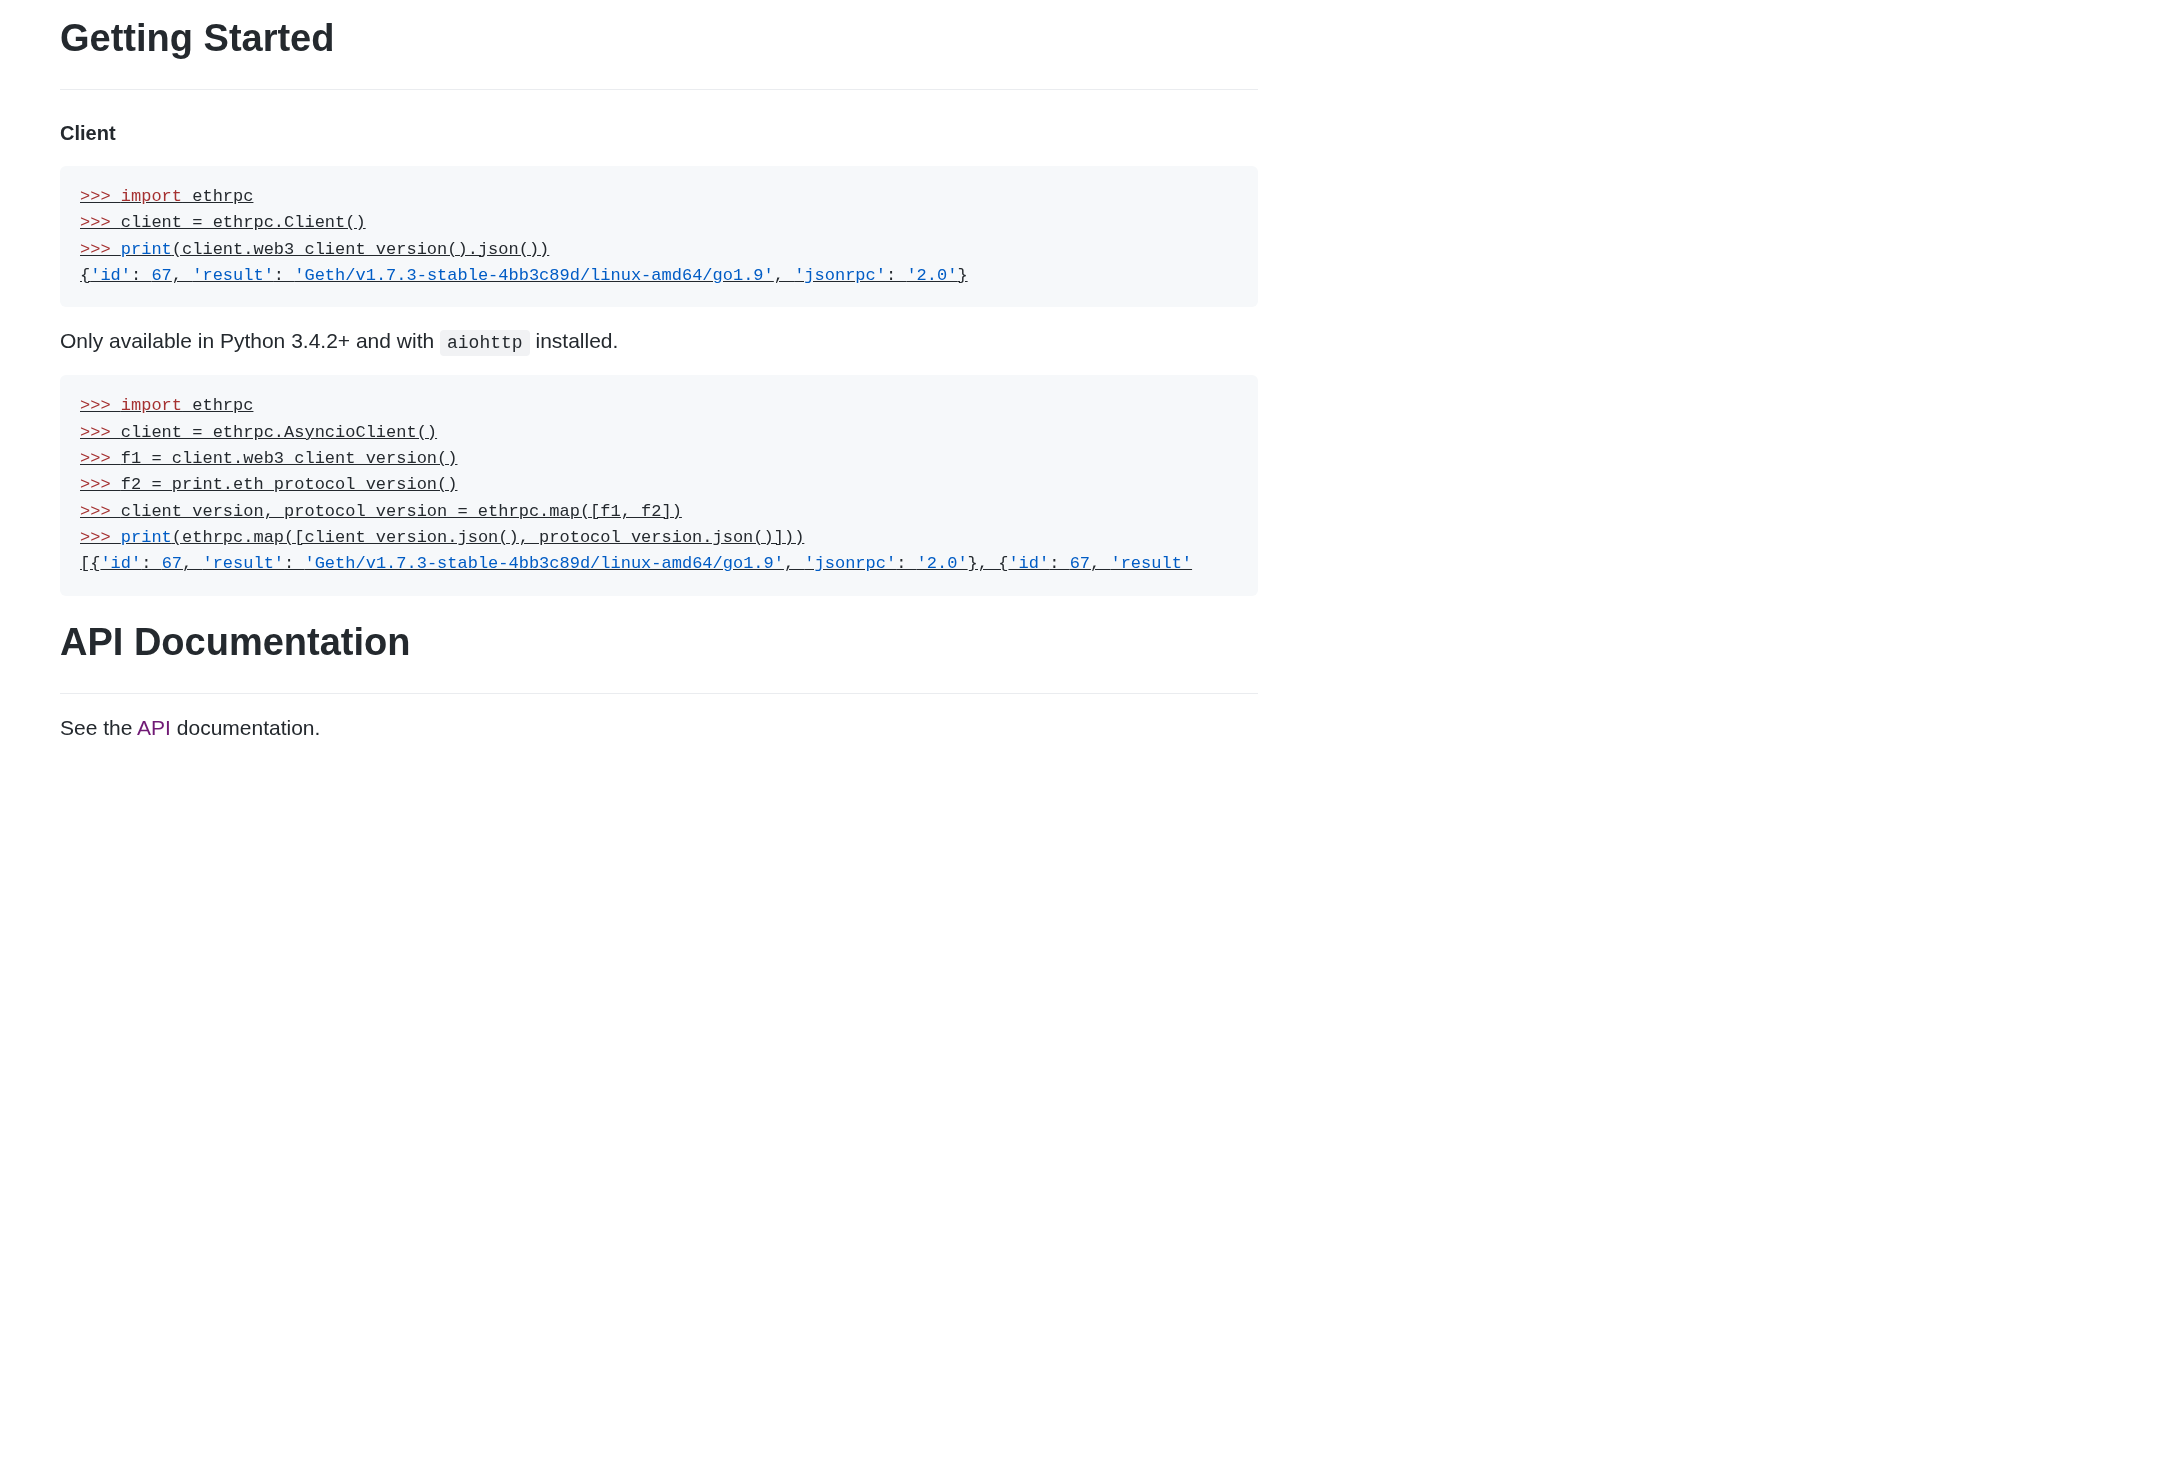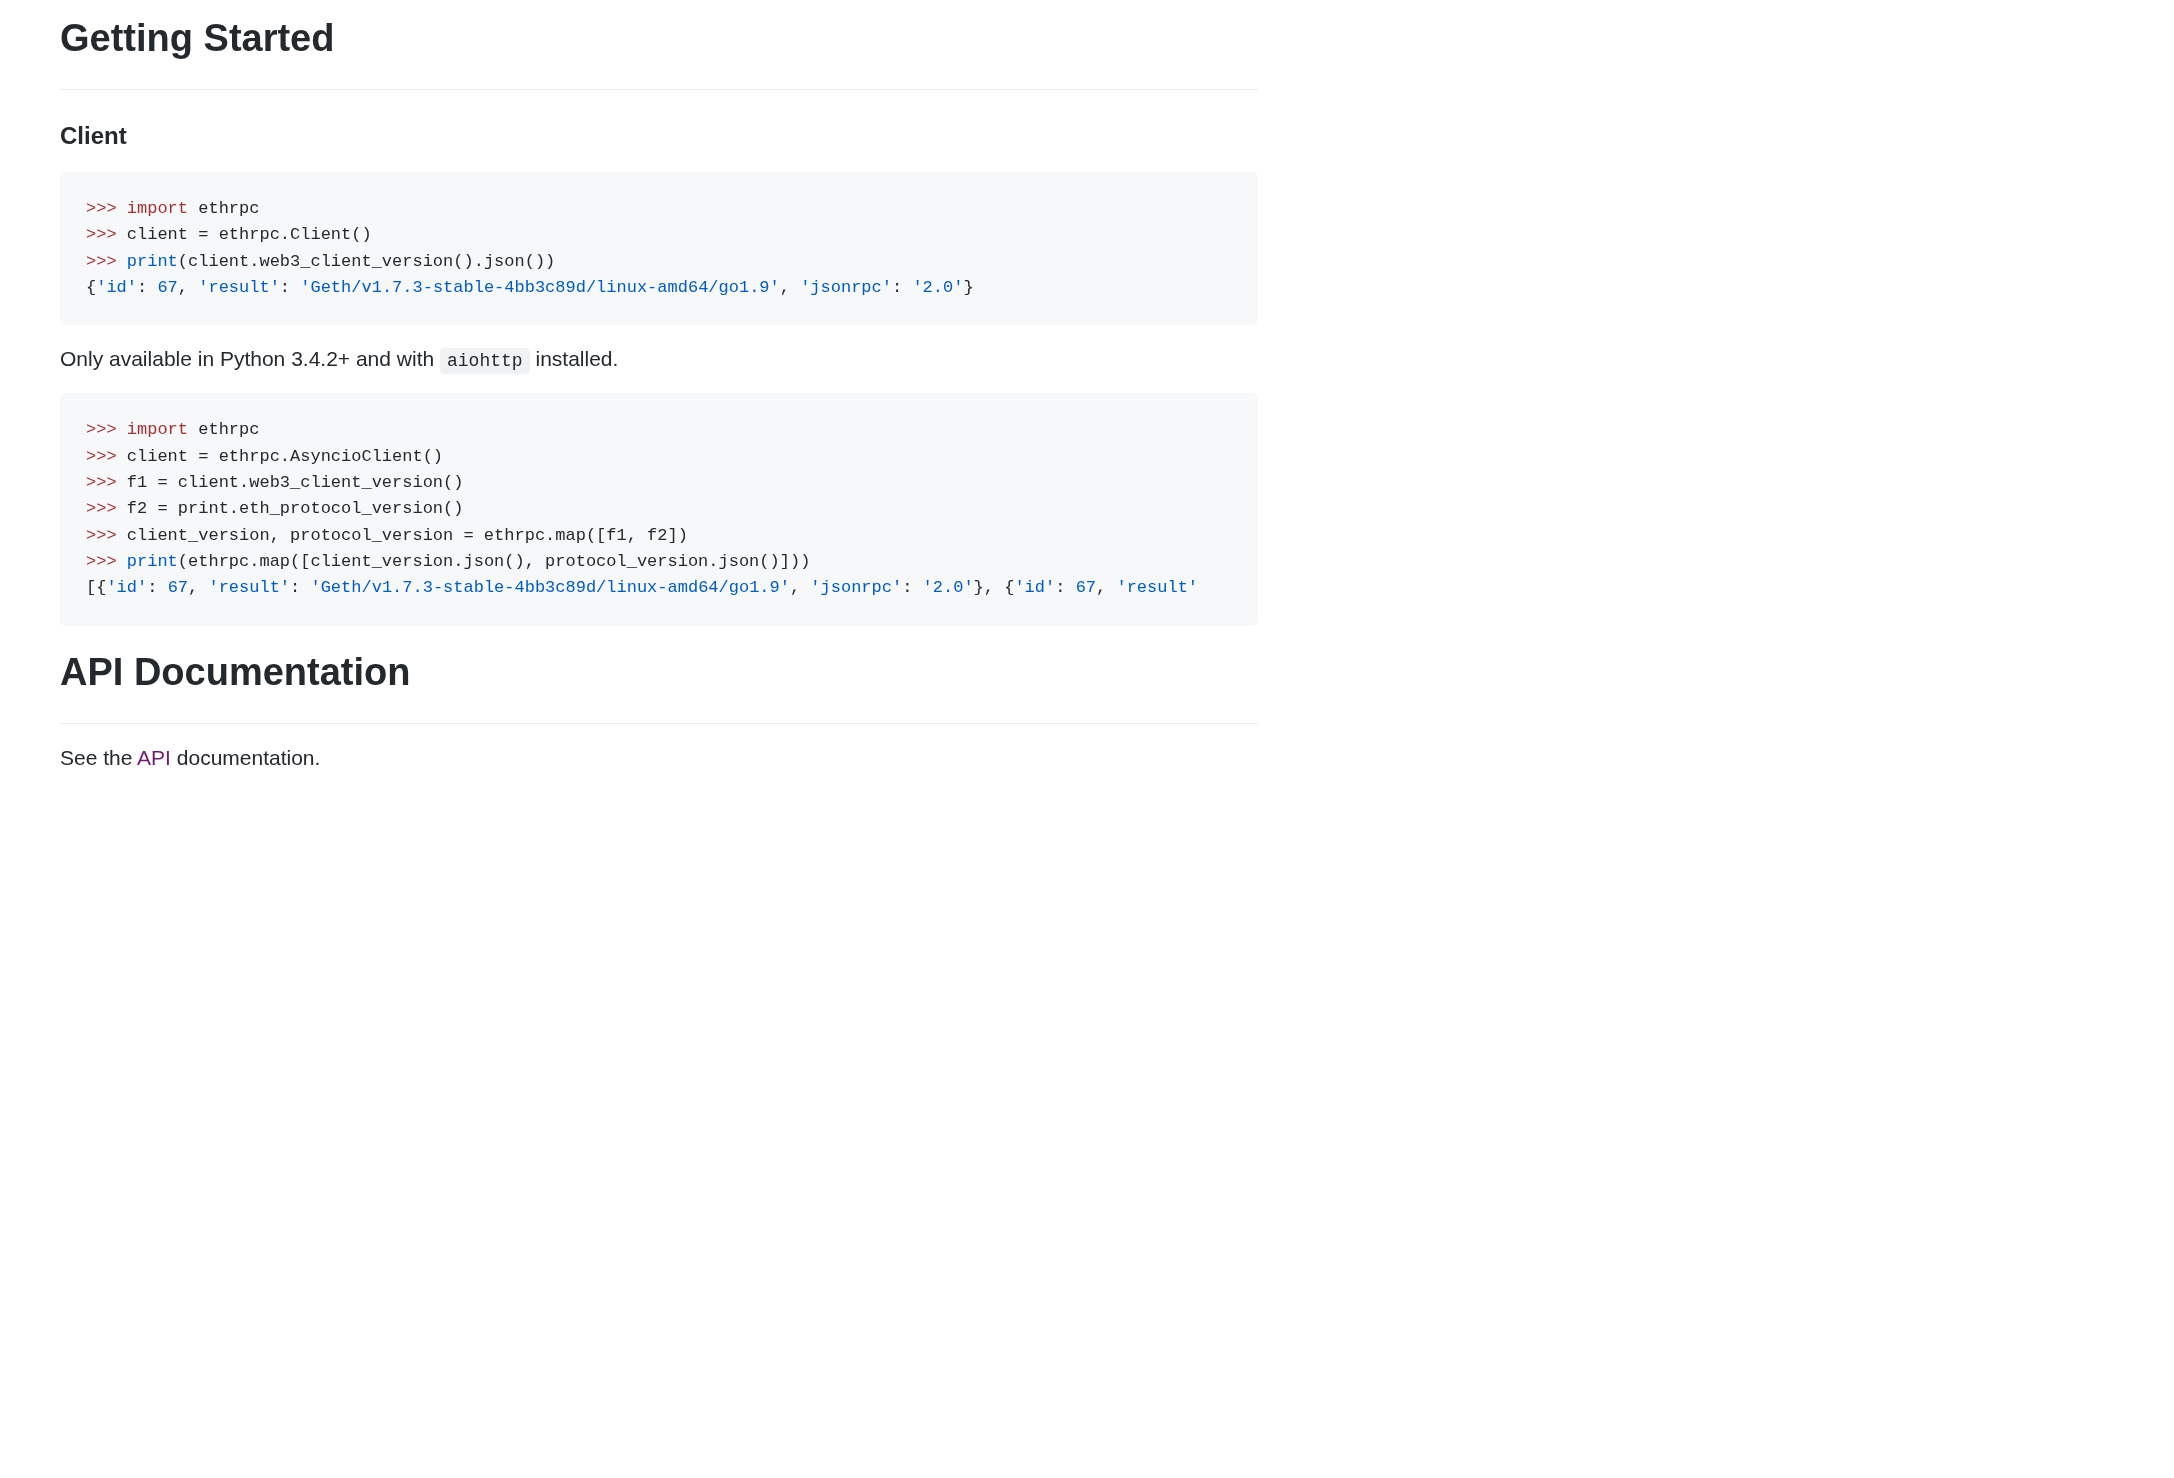--- a/index.html
+++ b/index.html
@@ -18,21 +18,21 @@
     }
     h1 {
       font-size: 38px;
       font-weight: 600;
       margin: 10px 0 14px 0;
       padding-bottom: 22px;
       border-bottom: 1px solid #eaecef;
       color: #24292e;
     }
     h3.subhead {
-      font-size: 24px;
+      font-size: 20px;
       font-weight: 600;
       margin: 28px 0 16px 0;
       color: #24292e;
     }
     p.body-text {
       font-size: 21px;
       margin: 18px 0;
       color: #24292e;
     }
     code.inline {
@@ -43,25 +43,26 @@
       padding: 3px 7px;
     }
     .codeblock {
       background: #f6f8fa;
       border-radius: 6px;
       padding: 18px 20px;
       margin: 18px 0;
       overflow-x: auto;
     }
     pre {
-      margin: 6px;
+      margin: 0;
       font-family: "SFMono-Regular", Consolas, "Liberation Mono", Menlo, monospace;
       font-size: 17px;
       line-height: 1.55;
       white-space: pre;
+      text-decoration: underline;
     }
     .t-prompt  { color: #a53131; }
     .t-keyword { color: #a53131; }
     .t-builtin { color: #005cc5; }
     .t-string  { color: #005cc5; }
     .t-number  { color: #005cc5; }
     .t-default { color: #24292e; }
     a.link { color: #701a75; text-decoration: none; text-align: center; }
     
     .codeblock.has-scroll::-webkit-scrollbar { height: 10px; }

